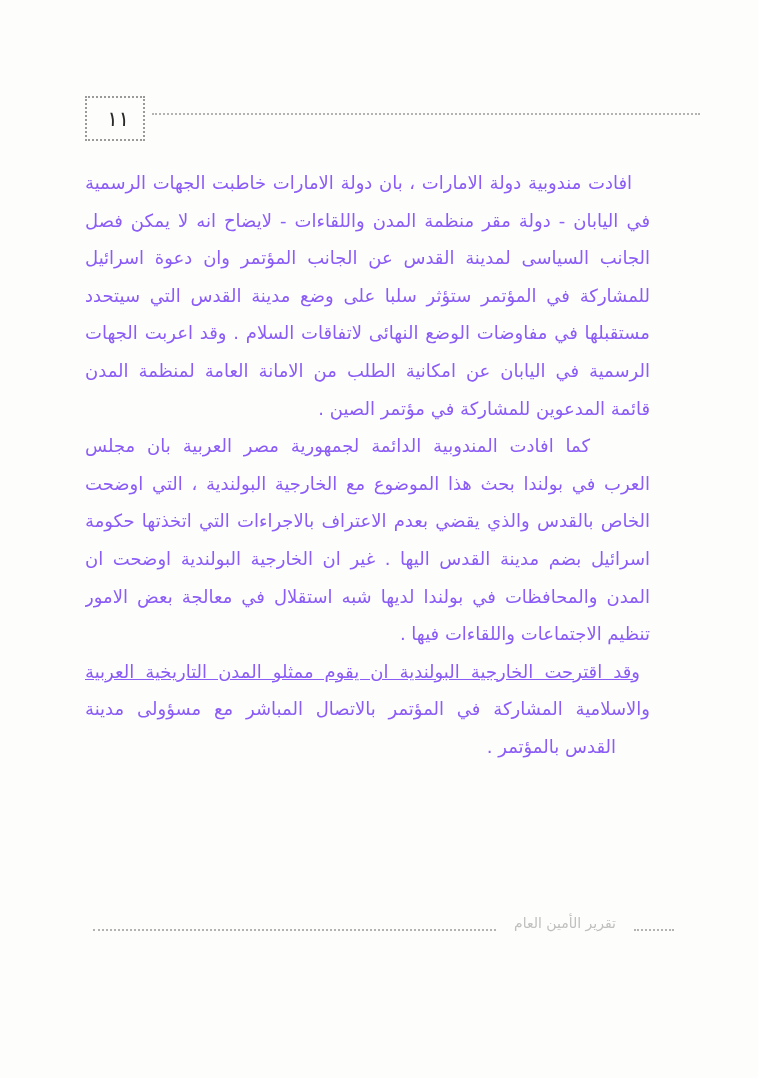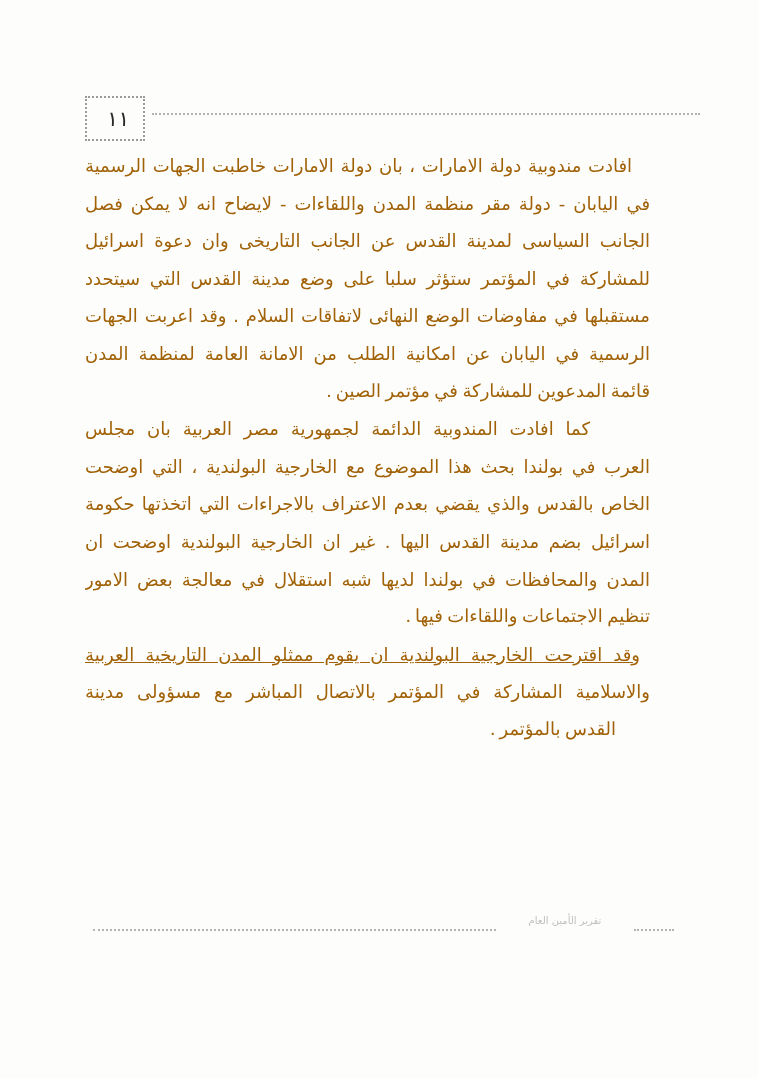--- a/index.html
+++ b/index.html
@@ -42,48 +42,48 @@
     height: 0;
     border-top: 2px dotted #b3b3b3;
   }
   .rule.header { left: 152px; top: 113px; width: 548px; }
   .rule.footer-long { left: 93px; top: 929px; width: 403px; }
   .rule.footer-short { left: 634px; top: 929px; width: 40px; }
   
   .textblock {
     position: absolute;
     left: 85px;
-    top: 147px;
+    top: 164px;
     width: 565px;
-    color: #a16207;
+    color: #8b5cf6;
     font-size: 18px;
     direction: rtl;
   }
   .line {
     height: 37.6px;
     line-height: 37.6px;
     white-space: normal;
     overflow: hidden;
     text-align: justify;
     text-align-last: justify;
   }
   .line.p1-first { padding-right: 18px; }
   .line.p2-first { padding-right: 60px; }
   .line.p3-first { padding-right: 10px; text-decoration: underline; }
-  .line.last { text-align-last: right; font-family: Liberation Serif, serif; }
+  .line.last { text-align-last: right; }
   .line.p3-last { padding-right: 34px; }
   
   .footer-stamp {
     position: absolute;
     left: 498px;
     top: 915px;
     width: 134px;
     text-align: center;
     direction: rtl;
-    font-size: 10px;
+    font-size: 14px;
     color: #8d8d8d;
     opacity: 0.55;
     filter: blur(0.5px);
     letter-spacing: 1px;
   }
 </style>
 </head>
 <body>
 
 <div class="paper">
@@ -91,21 +91,21 @@
   <div class="pagenum-box">
     <span>١١</span>
   </div>
 
   <div class="rule header"></div>
 
   <div class="textblock">
     <div class="para">
       <div class="line p1-first">افادت مندوبية دولة الامارات ، بان دولة الامارات خاطبت الجهات الرسمية</div>
       <div class="line">في اليابان - دولة مقر منظمة المدن واللقاءات - لايضاح انه لا يمكن فصل</div>
-      <div class="line">الجانب السياسى لمدينة القدس عن الجانب التاريخى وان دعوة اسرائيل</div>
+      <div class="line">الجانب السياسى لمدينة القدس عن الجانب المؤتمر وان دعوة اسرائيل</div>
       <div class="line">للمشاركة في المؤتمر ستؤثر سلبا على وضع مدينة القدس التي سيتحدد</div>
       <div class="line">مستقبلها في مفاوضات الوضع النهائى لاتفاقات السلام . وقد اعربت الجهات</div>
       <div class="line">الرسمية في اليابان عن امكانية الطلب من الامانة العامة لمنظمة المدن</div>
       <div class="line last">قائمة المدعوين للمشاركة في مؤتمر الصين .</div>
     </div>
     <div class="para">
       <div class="line p2-first">كما افادت المندوبية الدائمة لجمهورية مصر العربية بان مجلس السفراء</div>
       <div class="line">العرب في بولندا بحث هذا الموضوع مع الخارجية البولندية ، التي اوضحت</div>
       <div class="line">الخاص بالقدس والذي يقضي بعدم الاعتراف بالاجراءات التي اتخذتها حكومة</div>
       <div class="line">اسرائيل بضم مدينة القدس اليها . غير ان الخارجية البولندية اوضحت ان</div>

